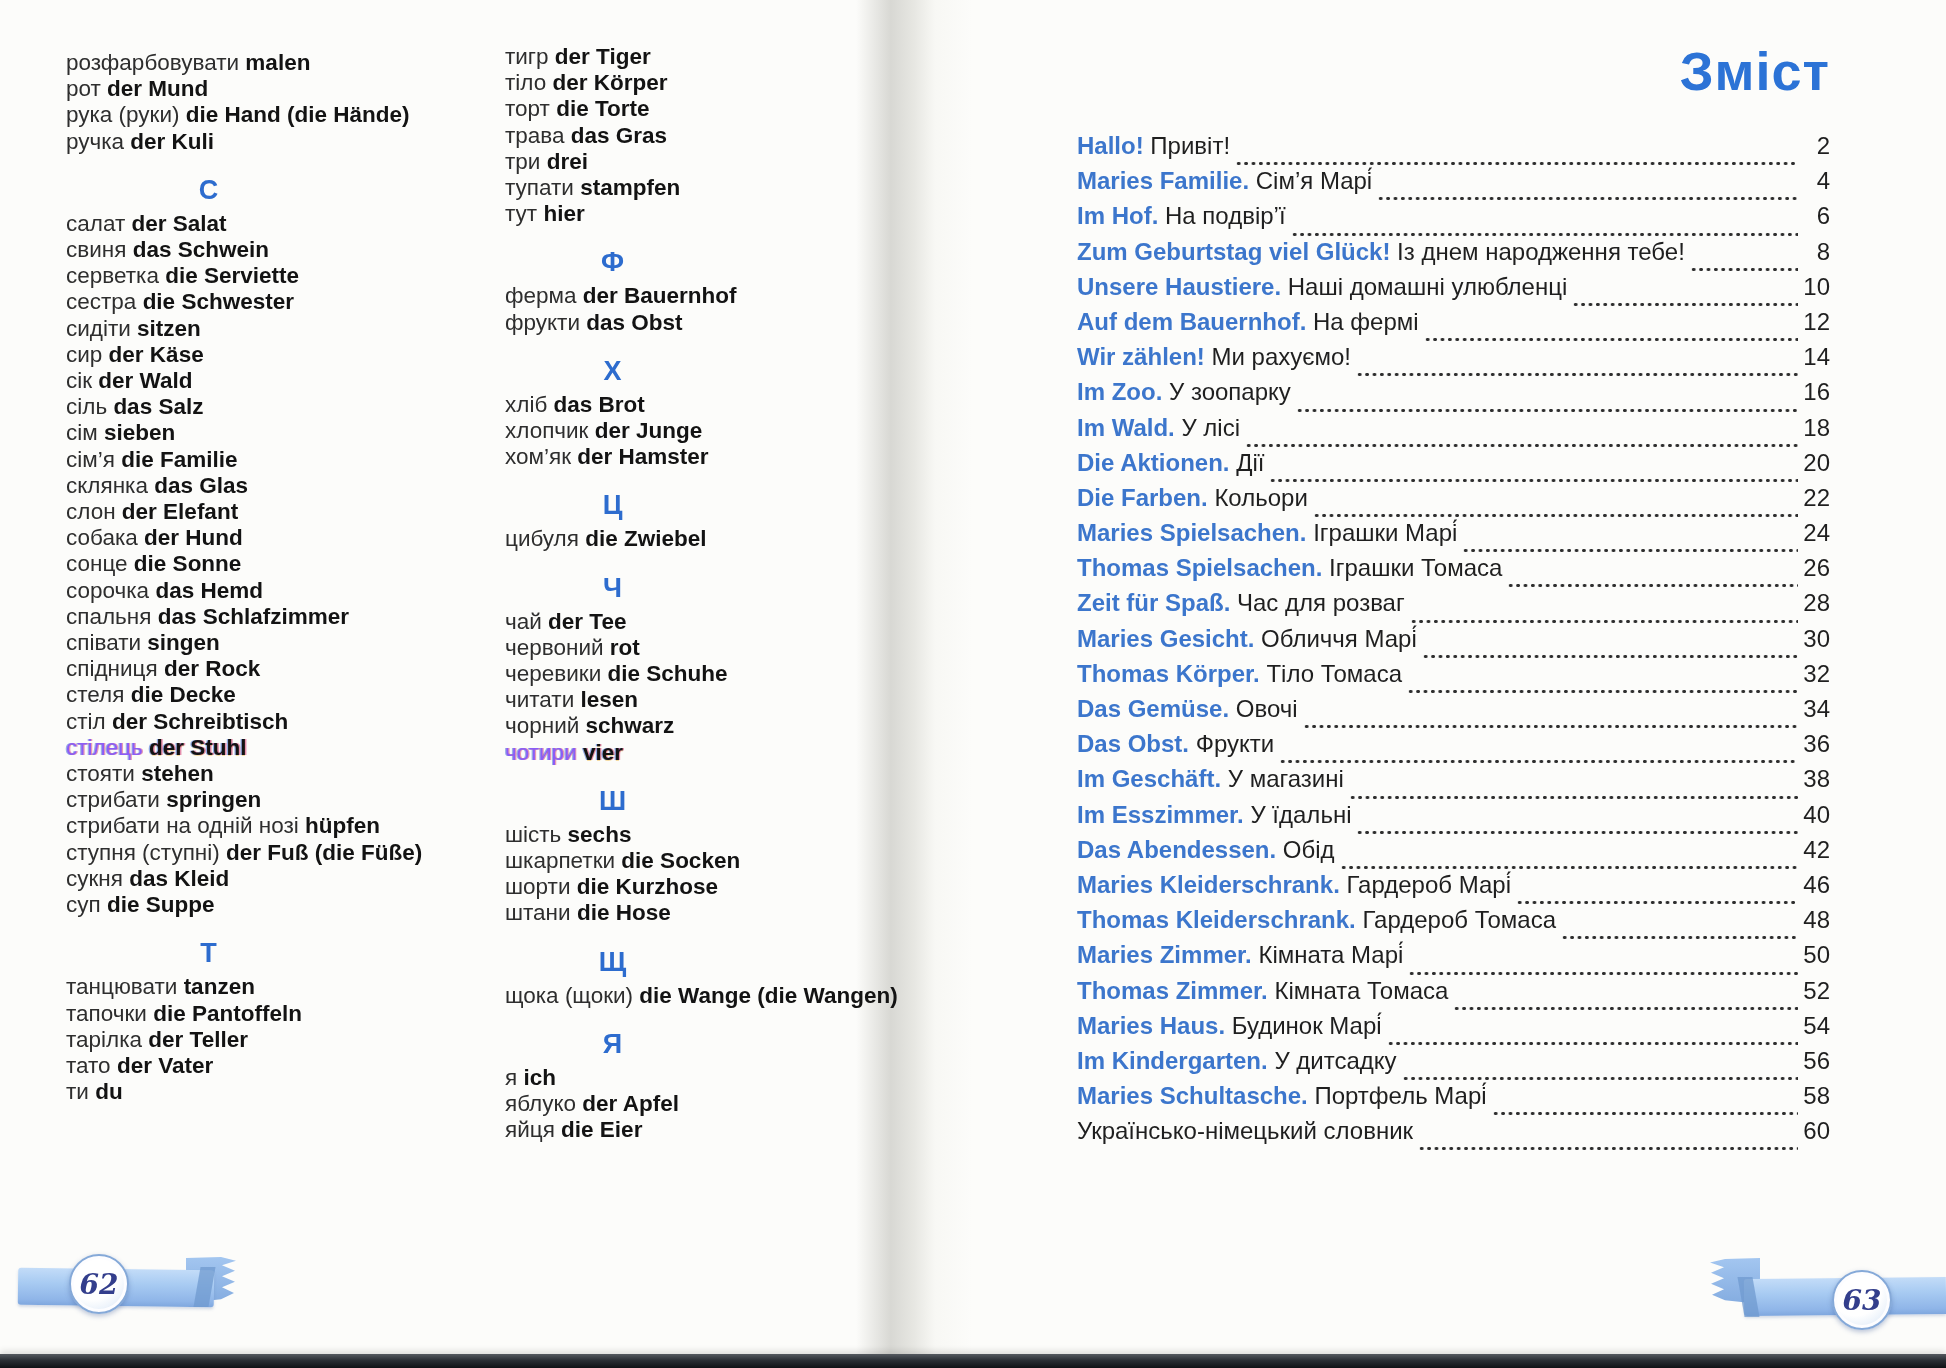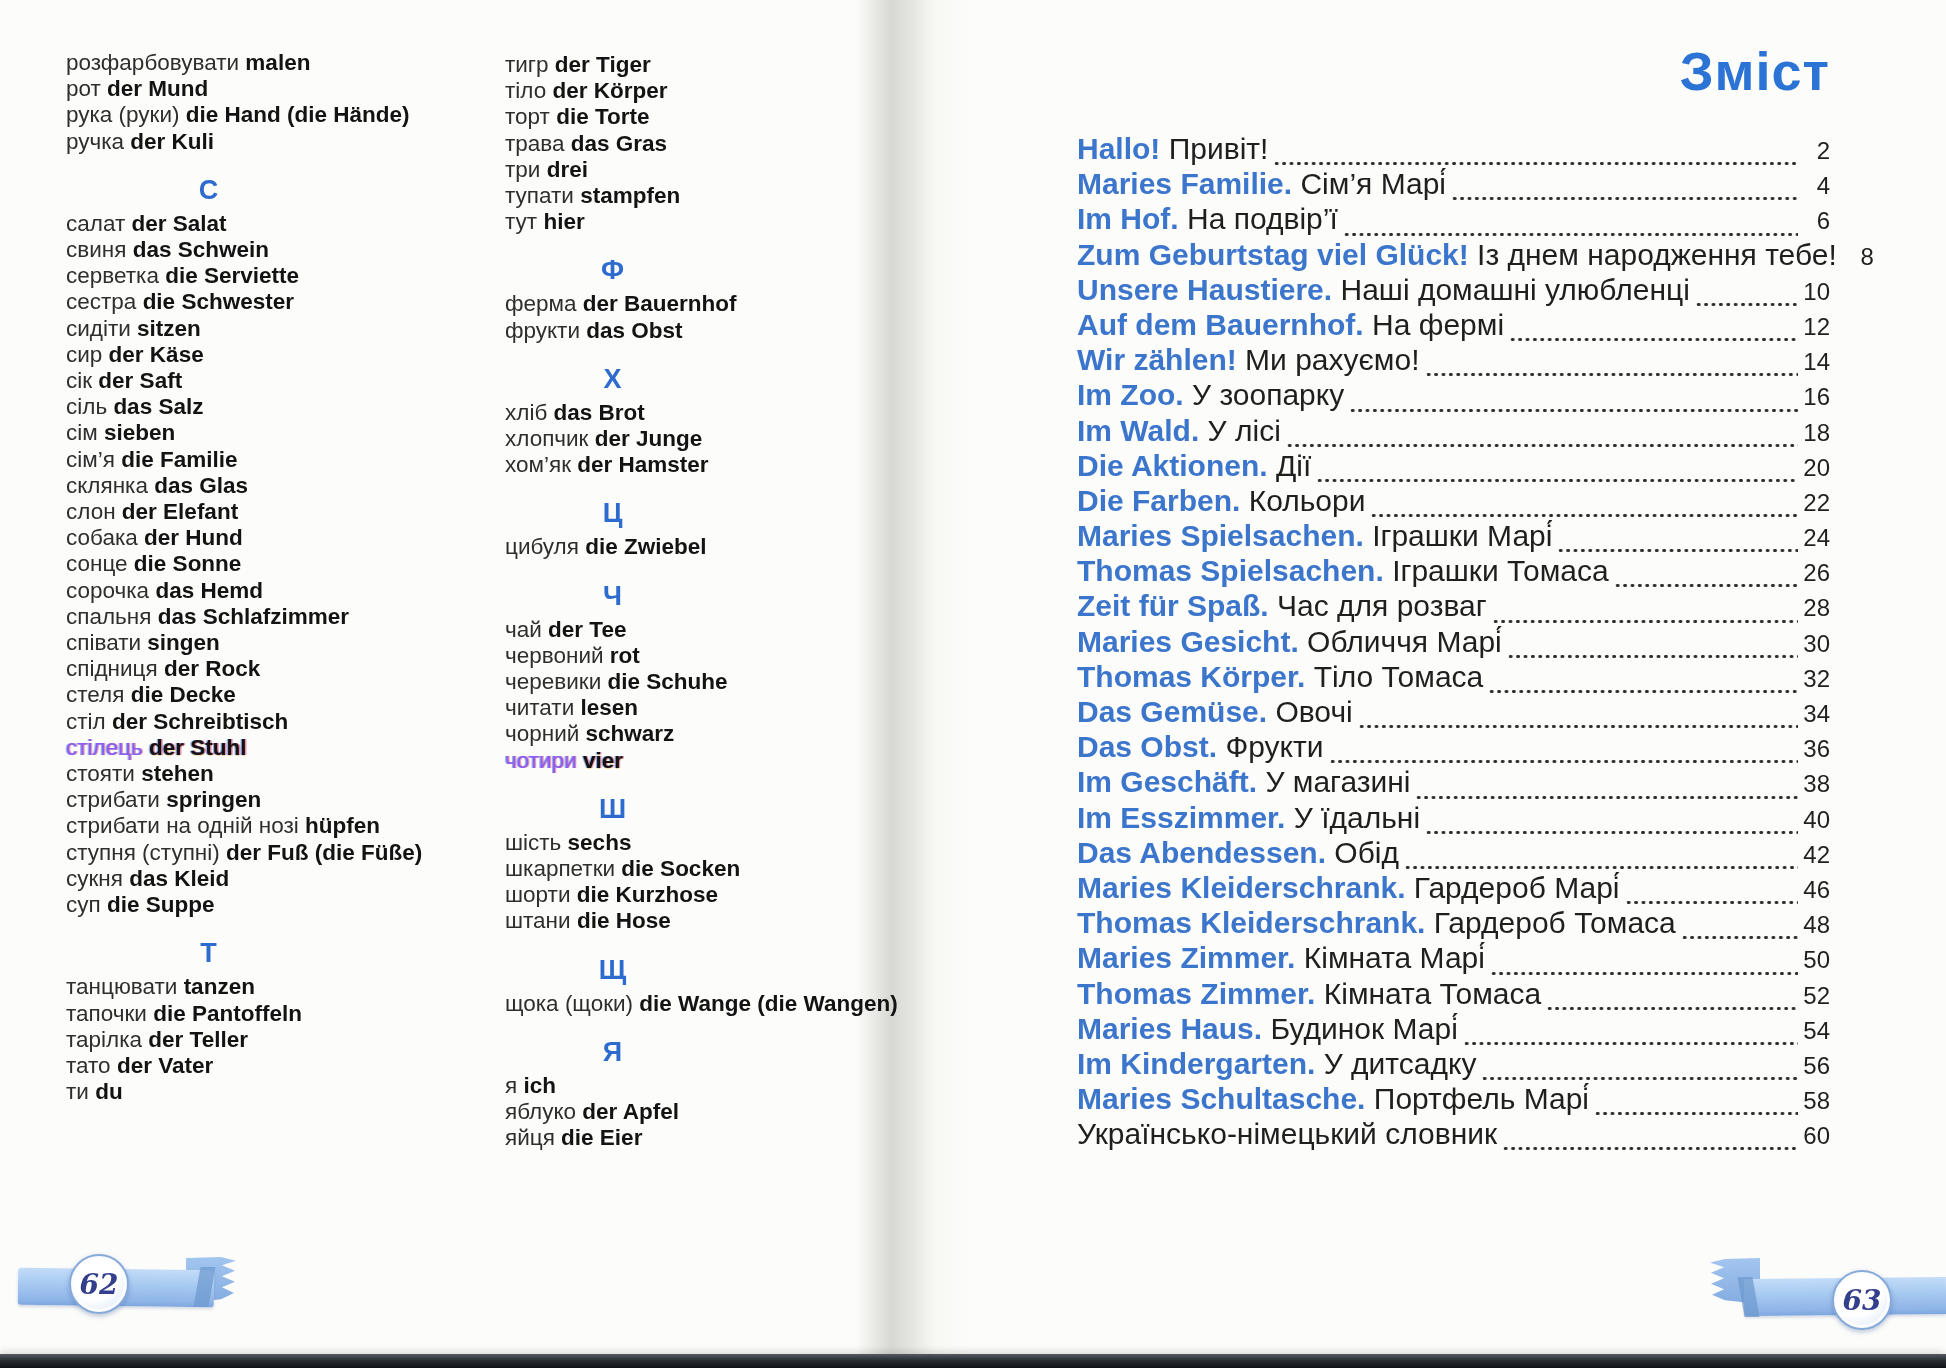--- a/index.html
+++ b/index.html
@@ -5,21 +5,21 @@
   html,body{margin:0;padding:0;overflow:hidden;}
   .spread{
     position:relative;width:1946px;height:1368px;
     background:#fcfcfa;
     font-family:"Liberation Sans",sans-serif;
     overflow:hidden;
   }
   
   .dict-col{position:absolute;z-index:2;}
   .col1{left:66px;top:50px;}
-  .col2{left:505px;top:52px;}
+  .col2{left:505px;top:44px;}
   .dict-line{
     font-size:22.5px;line-height:26.2px;color:#2a2a2a;white-space:nowrap;
   }
   .dict-line .uk{color:#2e2e2e;}
   .dict-line .de{font-weight:bold;color:#131313;}
   .dict-letter{
     font-size:27px;line-height:30px;font-weight:bold;color:#2d6cce;
     margin:20px 0 6px;text-align:center;
   }
   .col1 .dict-letter{width:285px;}
@@ -37,21 +37,21 @@
       rgba(235,235,228,.26) 68%,
       rgba(255,255,255,0) 100%);
   }
   
   .toc-title{
     position:absolute;left:1075px;top:40px;width:755px;z-index:2;
     text-align:right;font-size:54px;font-weight:bold;color:#2c73d6;letter-spacing:1px;
   }
   .toc{position:absolute;left:1077px;top:132px;width:753px;z-index:2;}
   .toc-row{display:flex;align-items:baseline;height:35.2px;white-space:nowrap;}
-  .toc-label{font-size:30px;color:#1f1f1f;}
+  .toc-label{font-size:24px;color:#1f1f1f;}
   .toc-de{color:#3c76cc;font-weight:bold;}
   .toc-uk{color:#1f1f1f;}
   .toc-page{font-size:24px;color:#1f1f1f;min-width:30px;text-align:right;}
   .leader{
     flex:1;height:5px;align-self:flex-end;margin:0 2px 1px 5px;
     background-image:radial-gradient(circle,#2e2e2e 1.55px,rgba(0,0,0,0) 1.95px);
     background-size:7.4px 5px;background-repeat:repeat-x;background-position:0 100%;
   }
   
   .ribbon-tail{
@@ -109,21 +109,21 @@
         <div class="dict-line"><span class="uk">рот</span> <span class="de">der Mund</span></div>
         <div class="dict-line"><span class="uk">рука (руки)</span> <span class="de">die Hand (die Hände)</span></div>
         <div class="dict-line"><span class="uk">ручка</span> <span class="de">der Kuli</span></div>
         <div class="dict-letter">С</div>
         <div class="dict-line"><span class="uk">салат</span> <span class="de">der Salat</span></div>
         <div class="dict-line"><span class="uk">свиня</span> <span class="de">das Schwein</span></div>
         <div class="dict-line"><span class="uk">серветка</span> <span class="de">die Serviette</span></div>
         <div class="dict-line"><span class="uk">сестра</span> <span class="de">die Schwester</span></div>
         <div class="dict-line"><span class="uk">сидіти</span> <span class="de">sitzen</span></div>
         <div class="dict-line"><span class="uk">сир</span> <span class="de">der Käse</span></div>
-        <div class="dict-line"><span class="uk">сік</span> <span class="de">der Saft</span></div>
+        <div class="dict-line"><span class="uk">сік</span> <span class="de">der Wald</span></div>
         <div class="dict-line"><span class="uk">сіль</span> <span class="de">das Salz</span></div>
         <div class="dict-line"><span class="uk">сім</span> <span class="de">sieben</span></div>
         <div class="dict-line"><span class="uk">сім’я</span> <span class="de">die Familie</span></div>
         <div class="dict-line"><span class="uk">склянка</span> <span class="de">das Glas</span></div>
         <div class="dict-line"><span class="uk">слон</span> <span class="de">der Elefant</span></div>
         <div class="dict-line"><span class="uk">собака</span> <span class="de">der Hund</span></div>
         <div class="dict-line"><span class="uk">сонце</span> <span class="de">die Sonne</span></div>
         <div class="dict-line"><span class="uk">сорочка</span> <span class="de">das Hemd</span></div>
         <div class="dict-line"><span class="uk">спальня</span> <span class="de">das Schlafzimmer</span></div>
         <div class="dict-line"><span class="uk">співати</span> <span class="de">singen</span></div>

